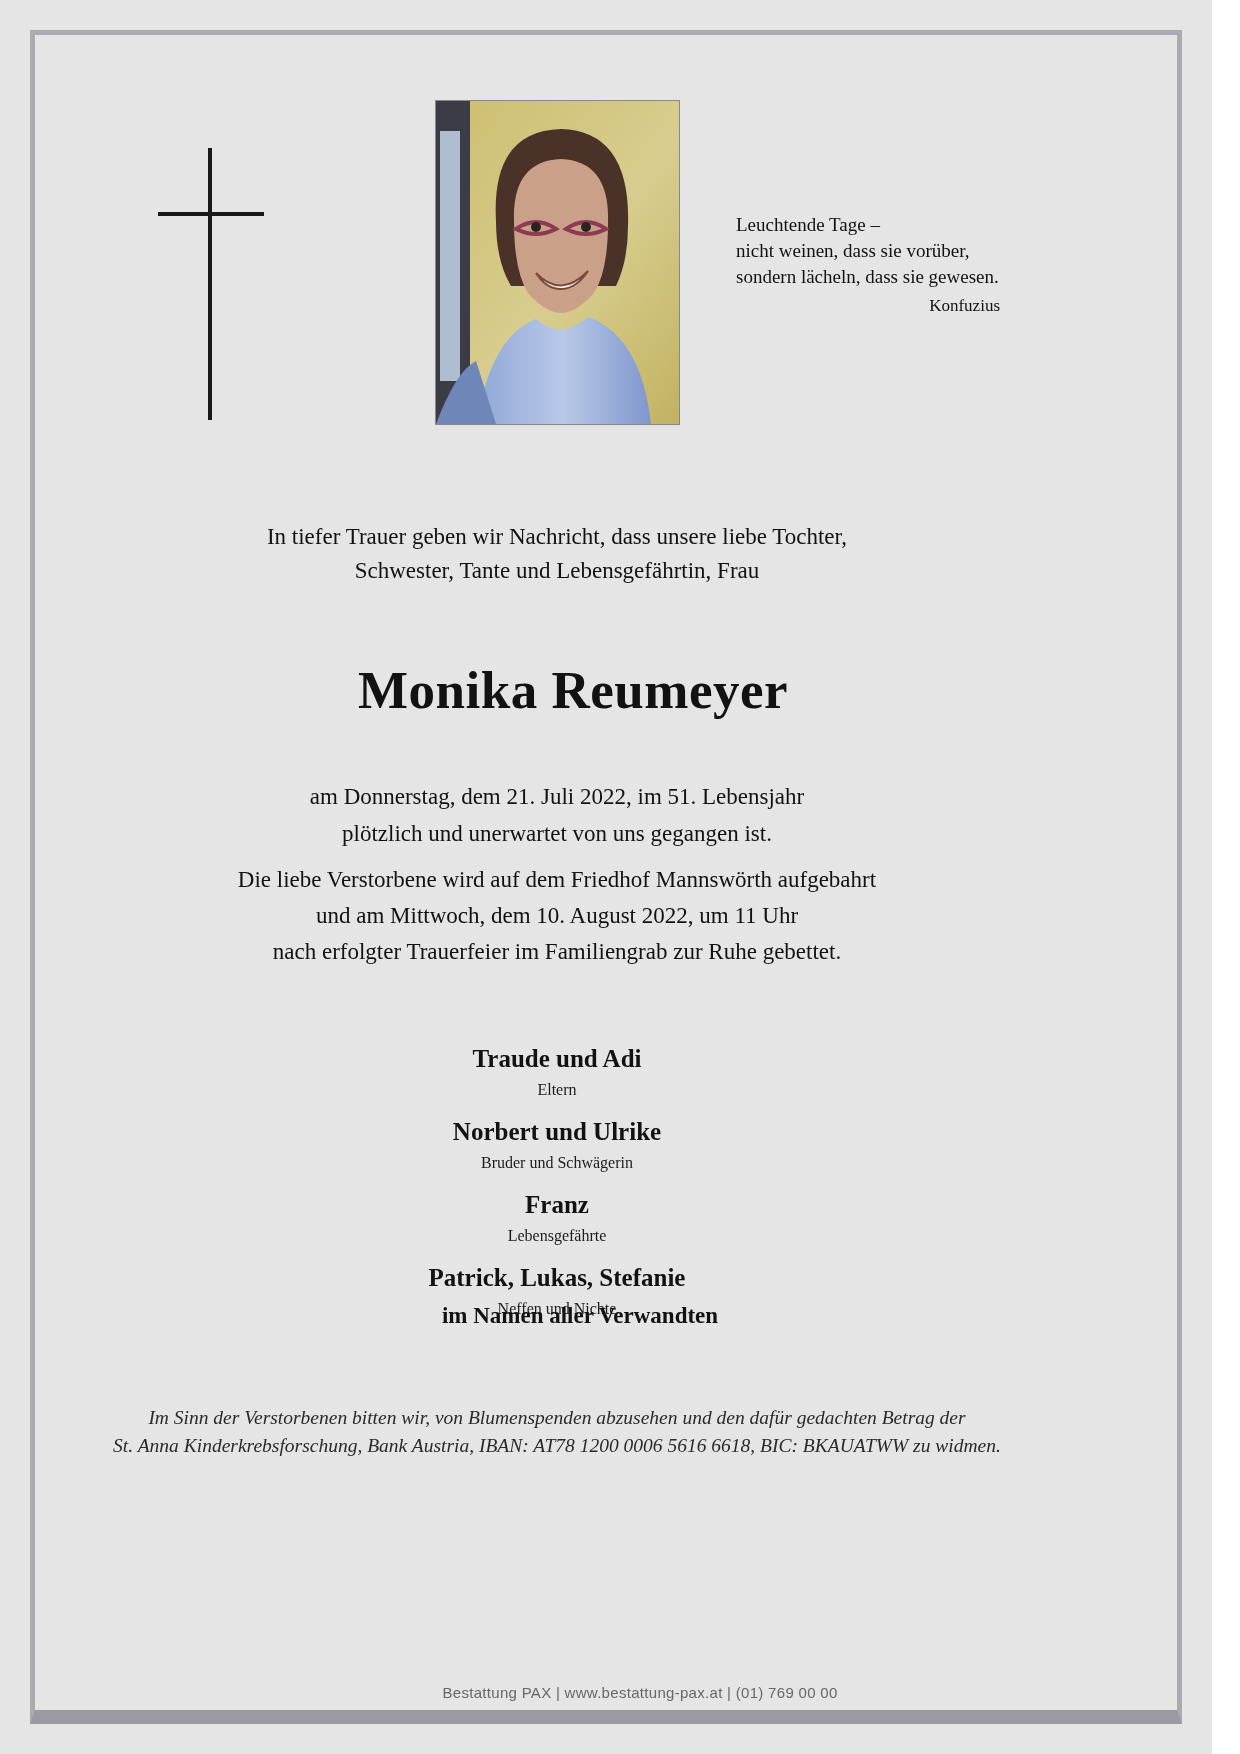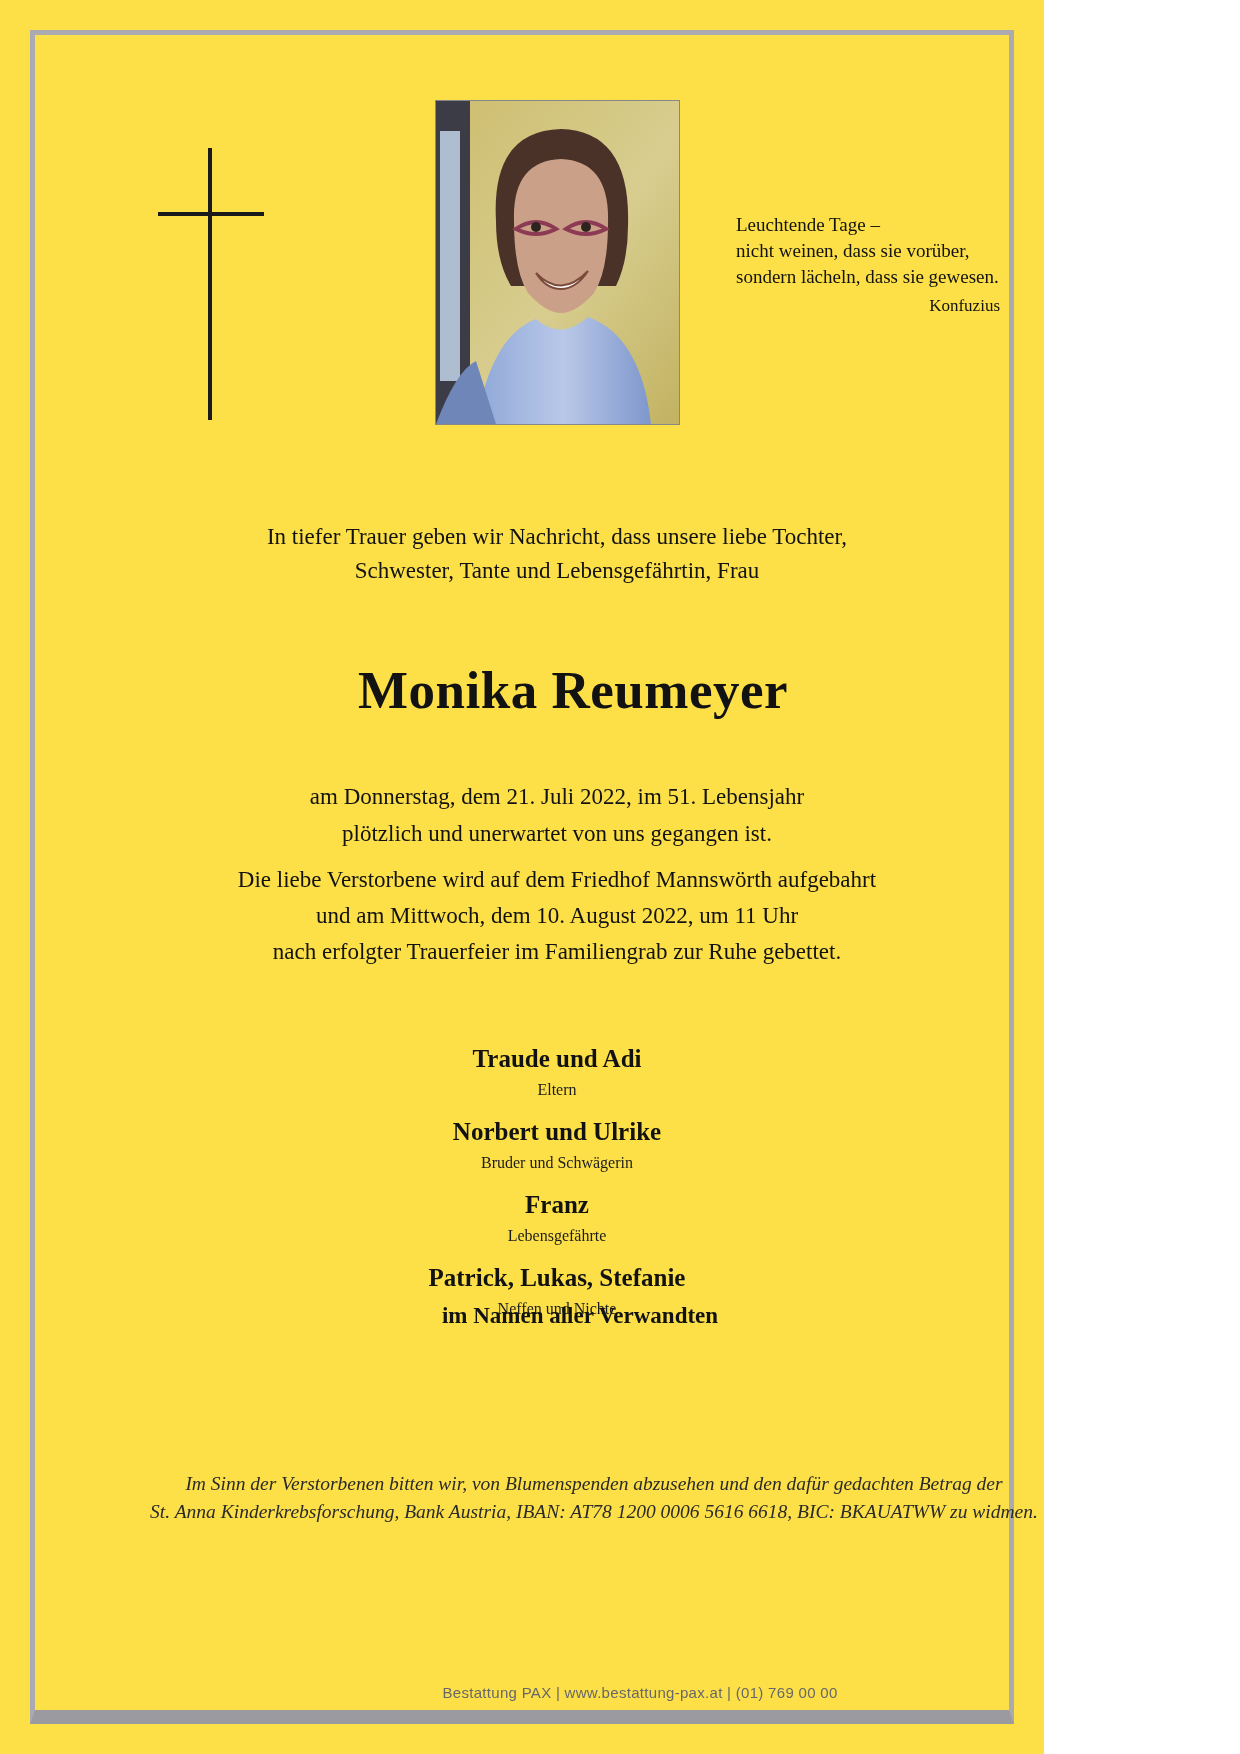--- a/index.html
+++ b/index.html
@@ -1,19 +1,19 @@
 <!DOCTYPE html>
 <html><head>
 <meta charset="utf-8">
 <style>
   html,body{margin:0;padding:0;background:#ffffff;}
   .page{
     position:relative;
-    width:1044px;height:1754px;
-    background:#fde047;
+    width:1212px;height:1754px;
+    background:#e5e5e5;
     font-family:"Liberation Serif", serif;
     color:#121212;
     overflow:hidden;
   }
   .frame{
     position:absolute;
     left:30px;top:30px;right:30px;bottom:30px;
     border-left:5px solid #abaab0;
     border-right:5px solid #abaab0;
     border-top:5px solid #abaab0;
@@ -39,21 +39,21 @@
   
   .col{position:absolute;left:0;width:1114px;text-align:center;}
   .intro{top:520px;font-size:23px;line-height:34px;}
   .name{top:644px;font-size:53px;font-weight:bold;letter-spacing:0.5px;margin:16px;}
   .death{top:778px;font-size:23px;line-height:37px;}
   .funeral{top:862px;font-size:23px;line-height:36px;}
   .mourners{top:1030px;}
   .mourner-names{font-size:25px;font-weight:bold;line-height:30px;margin-top:14px;}
   .mourner-relation{font-size:16px;line-height:26px;margin-top:3px;color:#1c1c1c;}
   .closing{top:1303px;font-size:23px;font-weight:bold;padding-left:23px;}
-  .donation{top:1470px;font-size:19.5px;line-height:28px;font-style:italic;color:#2a2a2a;padding-left:37px;}
+  .donation{top:1404px;font-size:19.5px;line-height:28px;font-style:italic;color:#2a2a2a;}
   .footer{
     position:absolute;left:0;top:1684px;width:1240px;text-align:center;
     font-family:"Liberation Sans", sans-serif;
     font-size:15px;color:#67676a;letter-spacing:0.3px;padding-left:20px;
   }
 </style>
 </head>
 <body>
 
 <div class="page">

